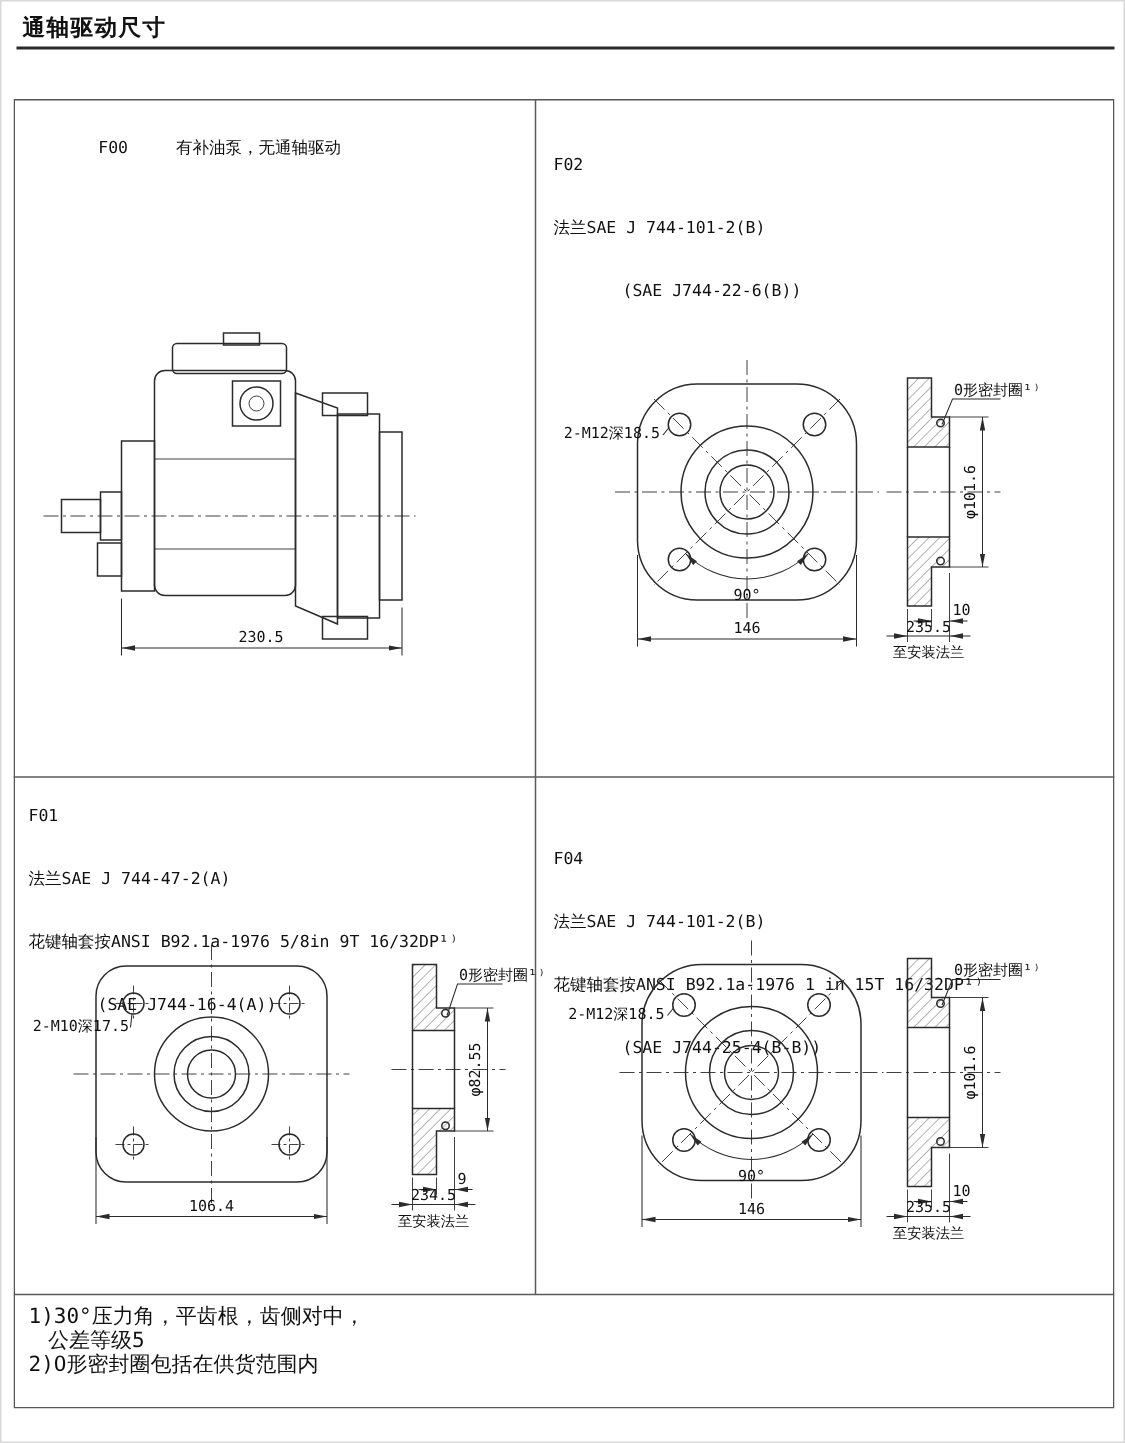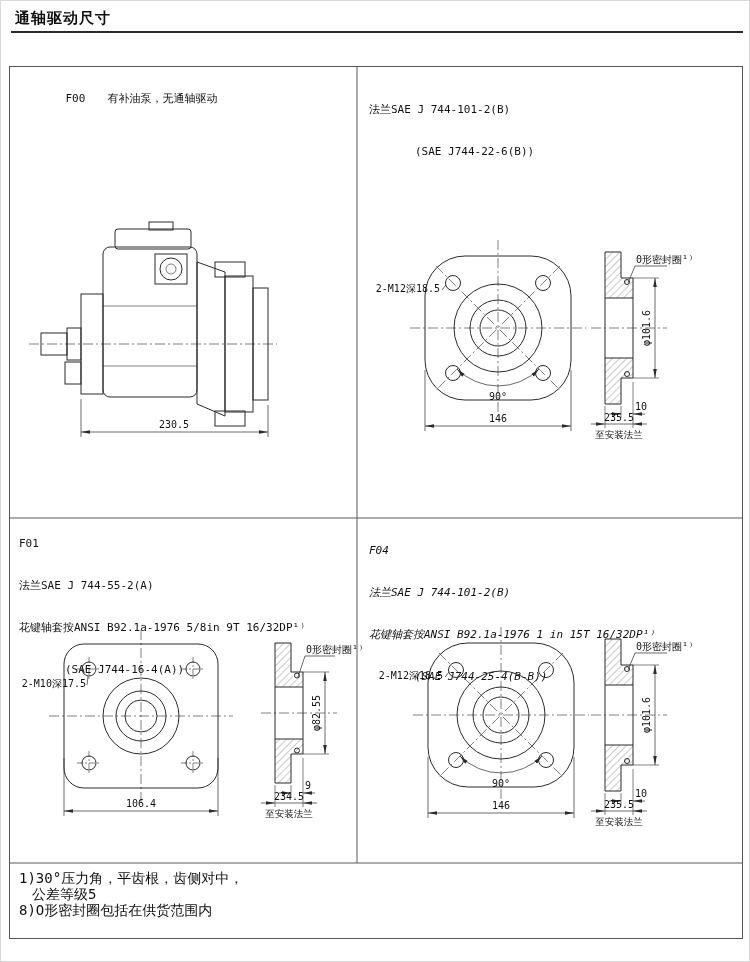--- a/index.html
+++ b/index.html
@@ -15,46 +15,47 @@
 </style>
 </head>
 <body>
 
 <div class="page">
 
   <div class="title">通轴驱动尺寸</div>
   <div class="title-rule"></div>
 
   <div class="qhead" style="left:38px; top:77px;">
-    <span>F00</span><span style="margin-left:22px">有补油泵，无通轴驱动</span>
+    <span>F00</span><span style="margin-left:32px">有补油泵，无通轴驱动</span>
   </div>
 
   <div class="qhead" style="left:368px; top:74px;">
+    <div>F02</div>
     <div>法兰SAE J 744-101-2(B)</div>
     <div style="padding-left:46px">(SAE J744-22-6(B))</div>
   </div>
 
   <div class="qhead" style="left:18px; top:508px;">
     <div>F01</div>
-    <div>法兰SAE J 744-55-2(A)</div>
+    <div>法兰SAE J 744-47-2(A)</div>
     <div>花键轴套按ANSI B92.1a-1976 5/8in 9T 16/32DP¹⁾</div>
     <div style="padding-left:46px">(SAE J744-16-4(A))</div>
   </div>
 
-  <div class="qhead" style="left:368px; top:515px;font-style:italic;">
+  <div class="qhead" style="left:368px; top:537px;">
     <div>F04</div>
     <div>法兰SAE J 744-101-2(B)</div>
     <div>花键轴套按ANSI B92.1a-1976 1 in 15T 16/32DP¹⁾</div>
     <div style="padding-left:46px">(SAE J744-25-4(B-B))</div>
   </div>
 
   <div class="notes">
     <div>1)30°压力角，平齿根，齿侧对中，</div>
     <div style="padding-left:13px">公差等级5</div>
-    <div>8)O形密封圈包括在供货范围内</div>
+    <div>2)O形密封圈包括在供货范围内</div>
   </div>
 
   <div class="frame">
     <svg width="734" height="873" viewBox="0 0 734 873" font-family="DejaVu Sans Mono, DejaVu Sans, sans-serif" font-size="10" fill="#111">
       <defs>
         <pattern id="hatchp" width="5" height="5" patternUnits="userSpaceOnUse" patternTransform="rotate(45)">
           <line x1="0" y1="0" x2="0" y2="5" stroke="#555" stroke-width="0.6"></line>
         </pattern>
         <marker id="arrE" markerUnits="userSpaceOnUse" markerWidth="10" markerHeight="10" refX="9" refY="5" orient="auto">
           <path d="M0,3.2 L9,5 L0,6.8 Z" fill="#2b2b2b"></path>

